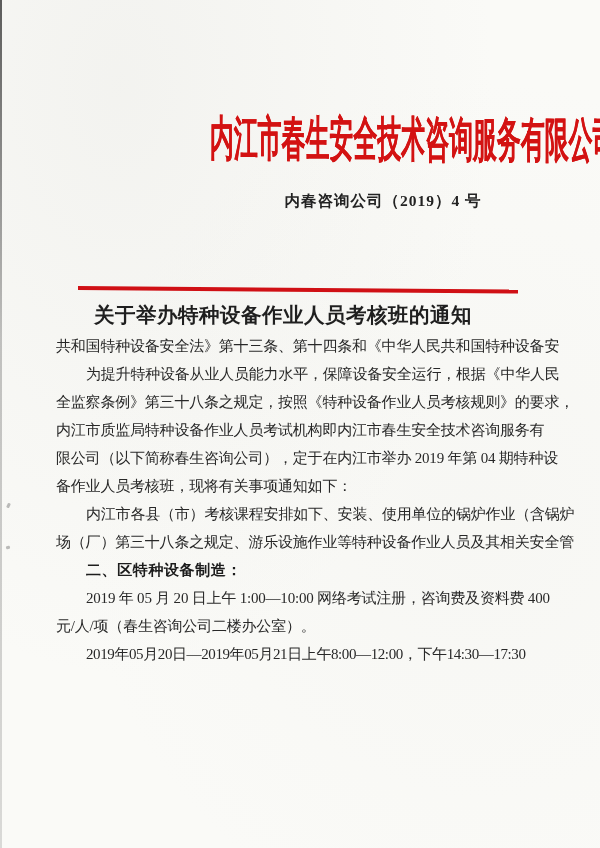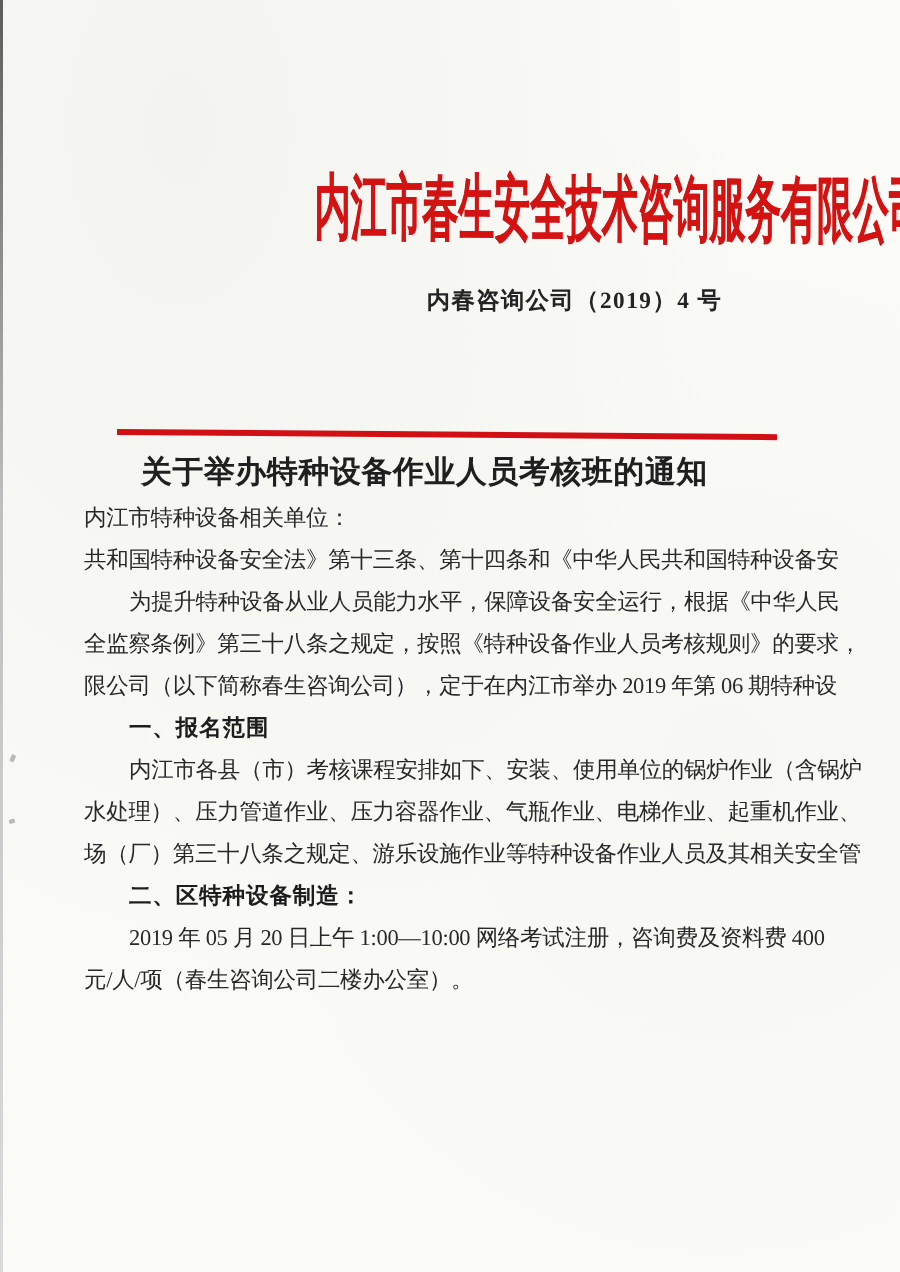--- a/index.html
+++ b/index.html
@@ -96,27 +96,27 @@
     <span class="banner-text">内江市春生安全技术咨询服务有限公司文件</span>
   </div>
 
   <div class="doc-number">内春咨询公司（2019）4 号</div>
 
   <div class="red-rule"></div>
 
   <div class="subject">关于举办特种设备作业人员考核班的通知</div>
 
   <div class="body">
-    <div class="line">内江市特种设备相关单位：</div>
     <div class="line">共和国特种设备安全法》第十三条、第十四条和《中华人民共和国特种设备安</div>
     <div class="line indent">为提升特种设备从业人员能力水平，保障设备安全运行，根据《中华人民</div>
     <div class="line">全监察条例》第三十八条之规定，按照《特种设备作业人员考核规则》的要求，</div>
-    <div class="line">限公司（以下简称春生咨询公司），定于在内江市举办 2019 年第 06 期特种设</div>
-    <div class="line indent heading">一、报名范围</div>
+    <div class="line">内江市质监局特种设备作业人员考试机构即内江市春生安全技术咨询服务有</div>
+    <div class="line">限公司（以下简称春生咨询公司），定于在内江市举办 2019 年第 04 期特种设</div>
+    <div class="line">备作业人员考核班，现将有关事项通知如下：</div>
     <div class="line indent">内江市各县（市）考核课程安排如下、安装、使用单位的锅炉作业（含锅炉</div>
-    <div class="line">水处理）、压力管道作业、压力容器作业、气瓶作业、电梯作业、起重机作业、</div>
     <div class="line">场（厂）第三十八条之规定、游乐设施作业等特种设备作业人员及其相关安全管</div>
     <div class="line indent heading">二、区特种设备制造：</div>
     <div class="line indent">2019 年 05 月 20 日上午 1:00—10:00 网络考试注册，咨询费及资料费 400</div>
     <div class="line">元/人/项（春生咨询公司二楼办公室）。</div>
+    <div class="line indent tight">2019年05月20日—2019年05月21日上午8:00—12:00，下午14:30—17:30</div>
   </div>
 
 </div>
 
 </body></html>

